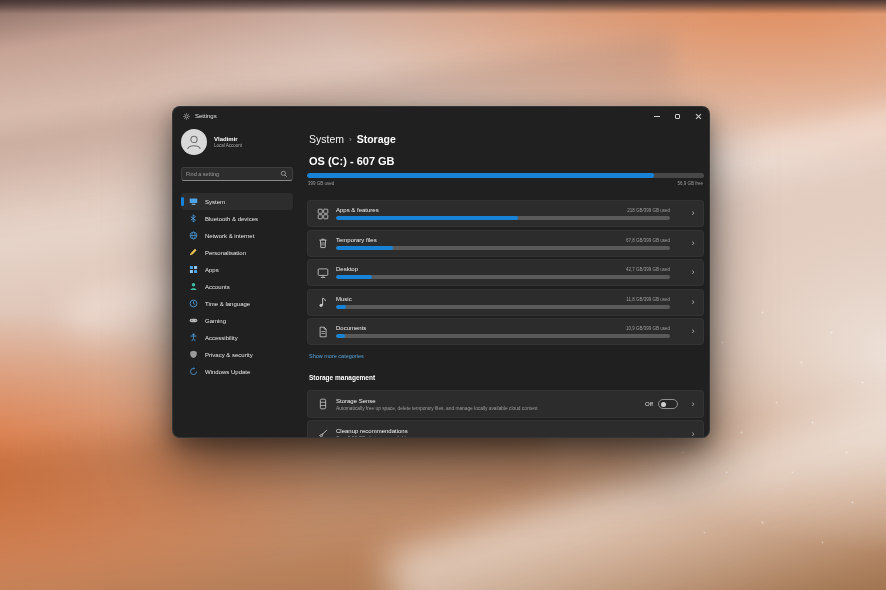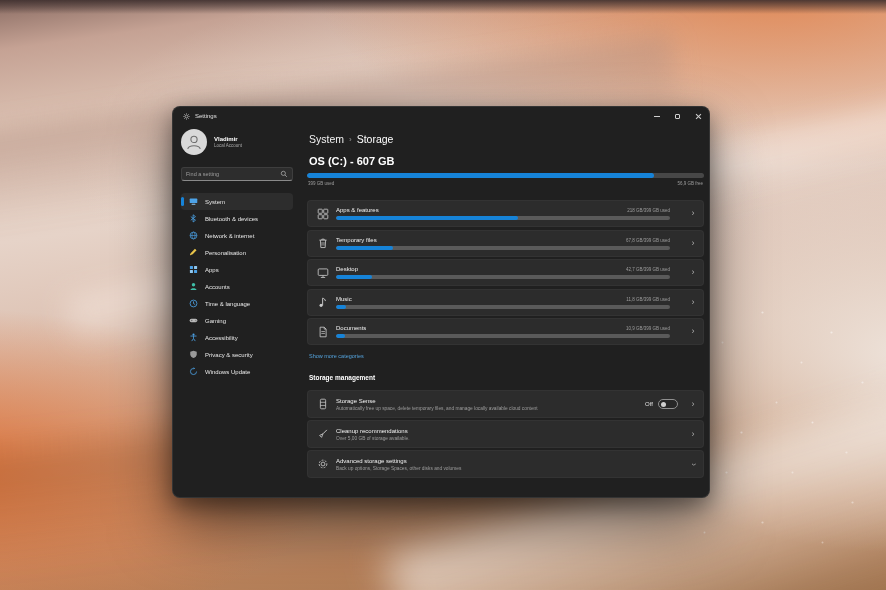--- a/index.html
+++ b/index.html
@@ -27,21 +27,21 @@
       831px 332px 0 .6px rgba(255,255,255,.5), 776px 402px 0 .5px rgba(255,255,255,.4),
       741px 432px 0 .6px rgba(255,255,255,.45), 812px 422px 0 .5px rgba(255,255,255,.5),
       846px 452px 0 .6px rgba(255,255,255,.4), 702px 392px 0 .5px rgba(255,255,255,.4),
       726px 472px 0 .6px rgba(255,255,255,.45), 792px 472px 0 .5px rgba(255,255,255,.4),
       852px 502px 0 .6px rgba(255,255,255,.4), 682px 452px 0 .5px rgba(255,255,255,.35),
       762px 522px 0 .6px rgba(255,255,255,.4), 822px 542px 0 .5px rgba(255,255,255,.35),
       862px 382px 0 .6px rgba(255,255,255,.45), 704px 532px 0 .5px rgba(255,255,255,.35); }
 
   
   .window{
-    position:absolute; left:172px; top:106px; width:538px; height:392px;
+    position:absolute; left:172px; top:106px; width:538px; height:332px;
     background:#202020; border-radius:8px; border:1px solid rgba(255,255,255,.09);
     box-shadow:0 28px 60px rgba(0,0,0,.5), 0 8px 22px rgba(0,0,0,.4);
     color:#e8e8e8; overflow:hidden;
   }
   .titlebar{ height:18px; display:flex; align-items:center; justify-content:space-between; padding:0 0 0 10px; }
   .title-left{ display:flex; align-items:center; gap:5px; }
   .title-text{ font-size:6px; color:#e0e0e0; }
   .controls{ display:flex; height:100%; }
   .ctrl{ width:21px; height:100%; background:transparent; border:none; display:flex; align-items:center; justify-content:center; cursor:pointer; position:relative; }
   .glyph-min{ width:6px; height:1px; background:#cfcfcf; display:block; }
@@ -63,21 +63,21 @@
   .nav-item.selected{ background:#2d2d2d; }
   .nav-item .pill{ position:absolute; left:0; top:4px; width:2.5px; height:9px; border-radius:2px; background:var(--accent,#1683d8); }
   .nav-label{ font-size:6px; color:#e8e8e8; white-space:nowrap; }
   .nav-icon{ width:9px; height:9px; display:flex; }
 
   
   .main{ position:absolute; left:134px; top:18px; right:0; bottom:0; }
   .breadcrumb{ position:absolute; top:8px; left:2px; font-size:10.5px; display:flex; align-items:center; gap:5px; }
   .bc-root{ color:#f2f2f2; cursor:pointer; }
   .bc-sep{ color:#9a9a9a; font-size:8px; }
-  .bc-cur{ color:#fff; font-weight:normal; }
+  .bc-cur{ color:#fff; font-weight:bold; }
   .drive-title{ position:absolute; top:30px; left:2px; font-size:11px; font-weight:bold; color:#fff; }
   .os-bar{ position:absolute; top:48px; left:0; right:5px; height:5px; background:#474747; border-radius:2.5px; overflow:hidden; }
   .os-fill{ height:100%; background:var(--accent,#1683d8); border-radius:2.5px; }
   .os-labels{ position:absolute; top:56px; left:1px; right:6px; display:flex; justify-content:space-between; font-size:4.5px; color:#9d9d9d; }
 
   .cards{ position:absolute; top:75px; left:0; right:5px; }
   .card{ display:flex; align-items:center; background:#2c2c2c; border:1px solid rgba(255,255,255,.035); border-radius:4px; cursor:pointer; }
   .cat{ height:27px; margin-bottom:2.5px; padding-left:9px; }
   .cat-icon{ width:12px; height:12px; display:flex; flex:none; }
   .cat-body{ flex:1; margin-left:7px; margin-right:13px; }

